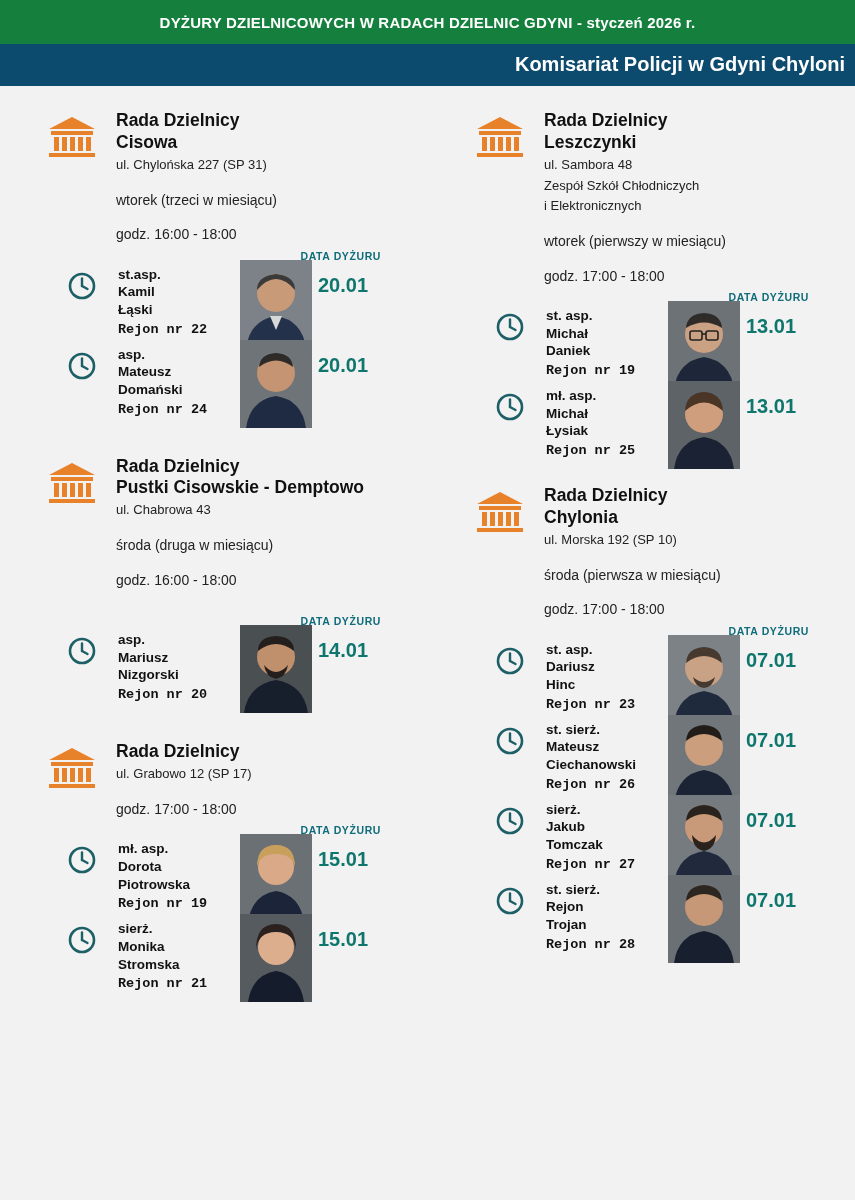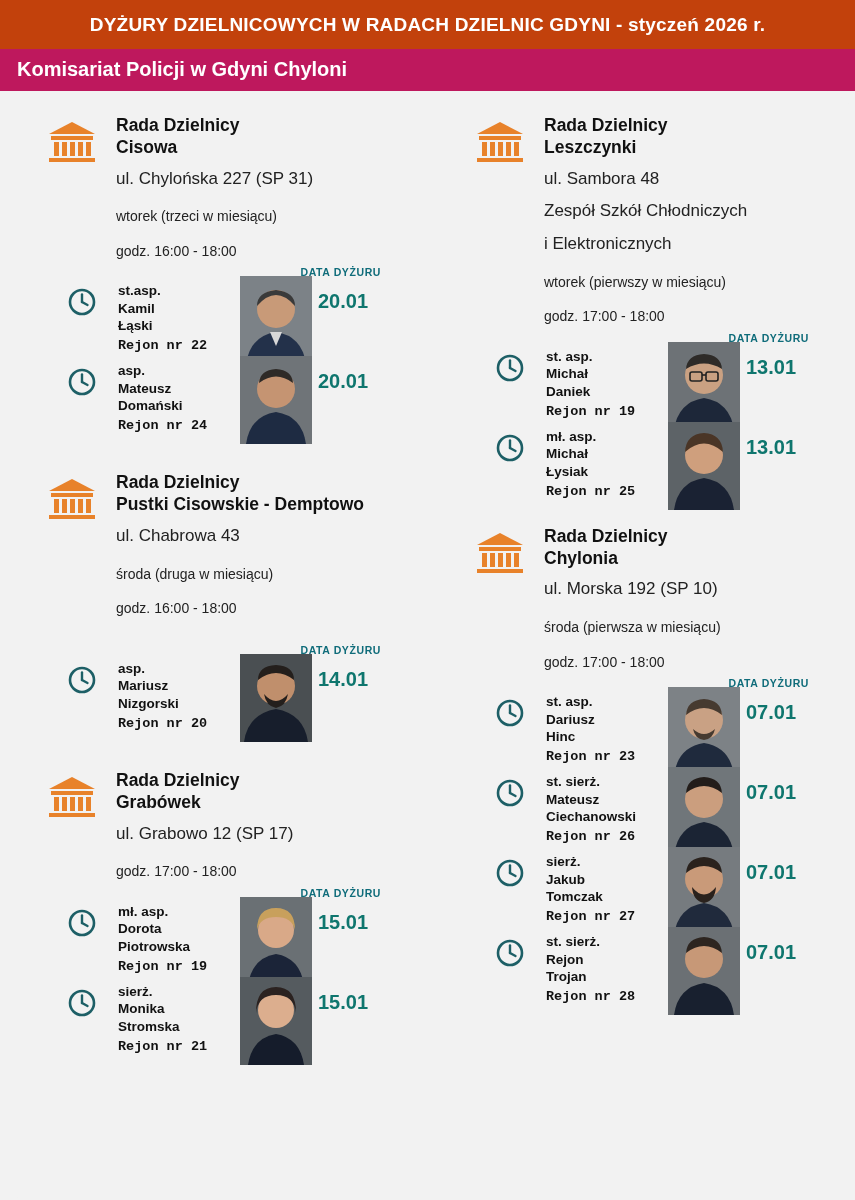--- a/index.html
+++ b/index.html
@@ -15,35 +15,35 @@
     overflow: hidden;
   }
   .page {
     position: relative;
     width: 855px;
     height: 1200px;
     background: #f2f2f2;
   }
   
   .header-main {
-    background: #c2410c;
+    background: #15803d;
     color: #ffffff;
     text-align: center;
     font-weight: bold;
-    font-size: 19px;
+    font-size: 15px;
     letter-spacing: 0.2px;
     padding: 14px 10px 13px 10px;
   }
   .header-sub {
-    background: #be185d;
+    background: #0c4a6e;
     color: #ffffff;
-    text-align: left;
+    text-align: right;
     font-weight: bold;
     font-size: 20px;
-    padding: 9px 10px 10px 17px;
+    padding: 9px 10px 10px 27px;
   }
   
   .content {
     position: relative;
     height: 1110px;
     background: #f2f2f2;
     border-radius: 32px;
   }
   .col {
     position: absolute;
@@ -71,24 +71,24 @@
   .district-text {
     margin-left: 108px;
   }
   .d-title {
     font-size: 17.5px;
     font-weight: bold;
     color: #111111;
     line-height: 1.25;
   }
   .d-line {
-    font-size: 17px;
+    font-size: 13px;
     color: #222222;
     line-height: 1.45;
-    margin-top: 8px;
+    margin-top: 2px;
   }
   .d-hours {
     font-size: 14px;
     color: #222222;
     line-height: 1.25;
     margin-top: 17px;
   }
   .data-label {
     color: #0f6c7a;
     font-size: 10.5px;
@@ -304,21 +304,20 @@
               <rect x="6" y="21" width="5" height="14" fill="#e8822a"></rect>
               <rect x="14" y="21" width="5" height="14" fill="#e8822a"></rect>
               <rect x="22" y="21" width="5" height="14" fill="#e8822a"></rect>
               <rect x="30" y="21" width="5" height="14" fill="#e8822a"></rect>
               <rect x="38" y="21" width="5" height="14" fill="#e8822a"></rect>
               <rect x="1" y="37" width="46" height="4" fill="#e8822a"></rect>
             </svg>
           </span>
           <div class="district-text">
             <div class="d-title">Rada Dzielnicy</div>
-            <div class="d-title">Grabówek</div>
             <div class="d-line">ul. Grabowo 12 (SP 17)</div>
             <div class="d-hours">godz. 17:00 - 18:00</div>
           </div>
         </div>
         <div class="data-label">DATA DYŻURU</div>
 
         <div class="officer">
           <span class="clock-icon">
             <svg viewBox="0 0 28 28" width="28" height="28">
               <circle cx="14" cy="14" r="12" fill="none" stroke="#1d5f66" stroke-width="2.6"></circle>

